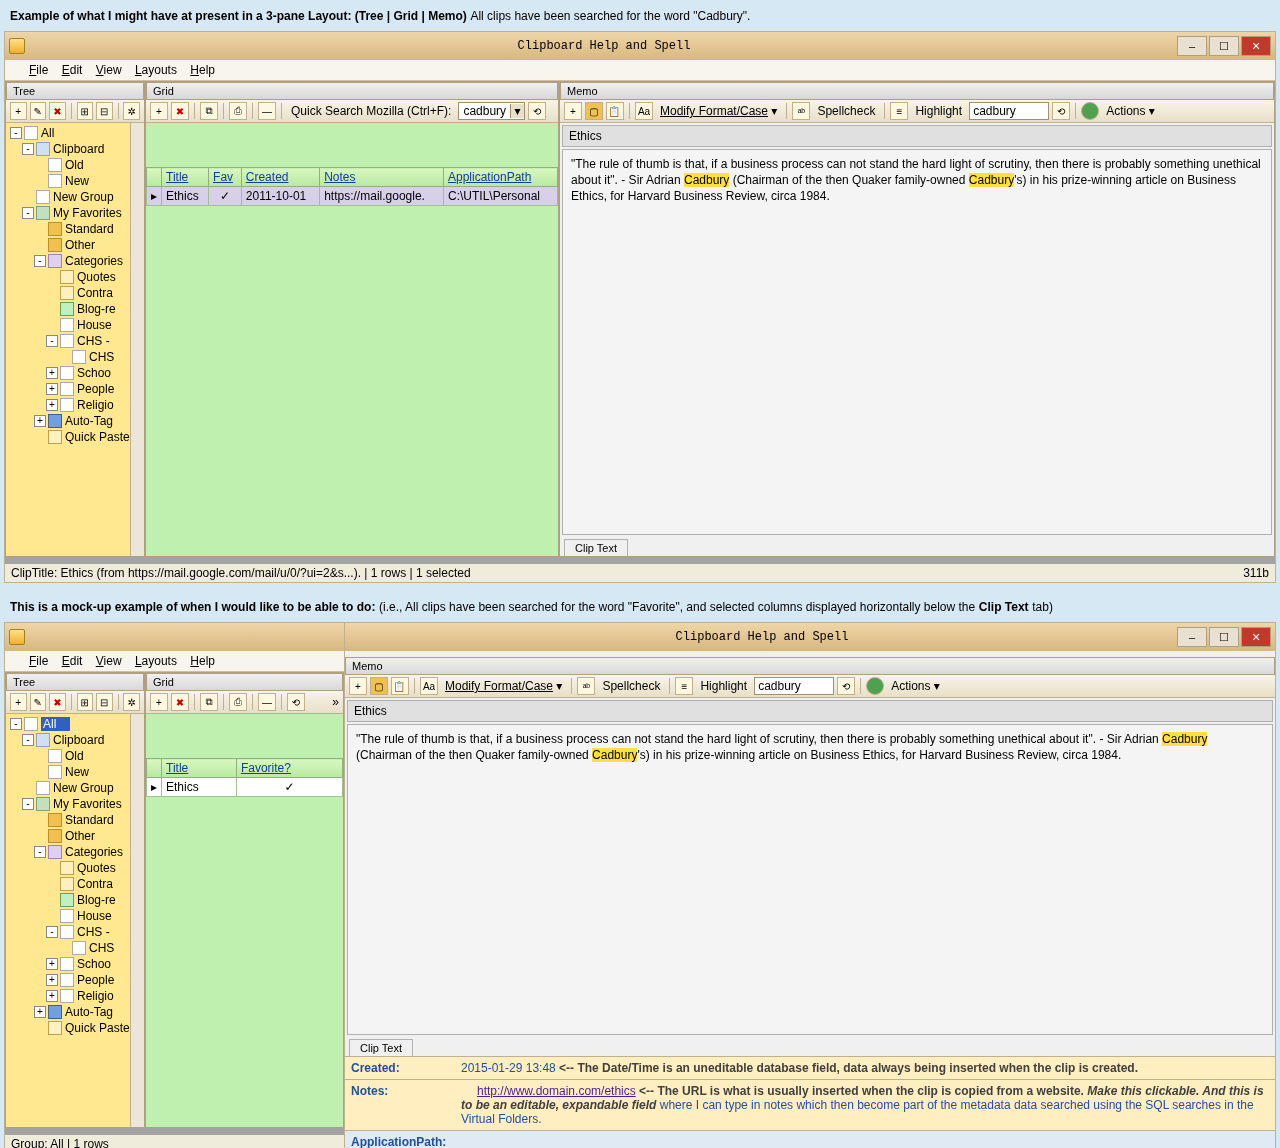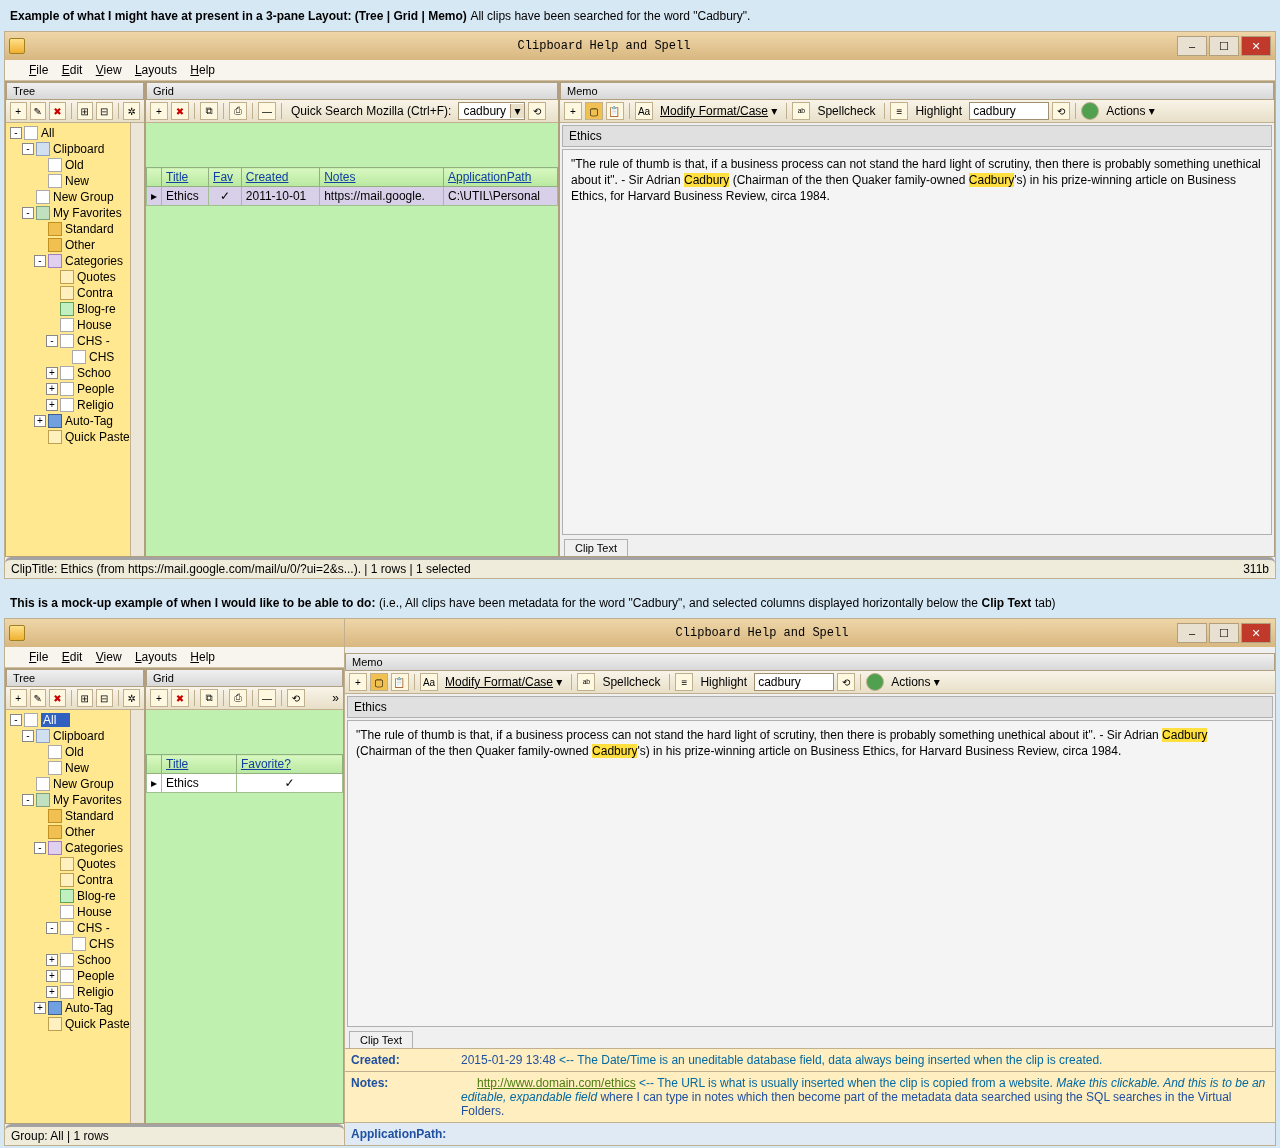--- a/index.html
+++ b/index.html
@@ -40,29 +40,29 @@
 .ic-blue { background:#70a0e0; border:1px solid #406090; }
 .grid-body { flex:1; background:#c0f0b0; overflow:hidden; }
 .gtable { width:100%; border-collapse:collapse;margin-top:44px; }
 .gtable th { background:linear-gradient(#d8f8c0,#b8e8a0); border:1px solid #90b080; padding:2px 4px; text-align:left; color:#1040a0; text-decoration:underline; font-weight:normal; }
 .gtable td { border:1px solid #a0c090; padding:2px 4px; background:#fff; }
 .gsel td { background:#d8d0e8; }
 .memo-title { background:#e0e0e0; border:1px solid #b0b0b0; padding:3px 6px; margin:2px; }
 .memo-text { background:#f4f4f4; border:1px solid #b0b0b0; margin:0 2px 2px 2px; padding:6px 8px; flex:1; line-height:1.35; }
 .hl { background:#ffe040; }
 .tab { display:inline-block; background:#f0f0f0; border:1px solid #b0b0b0; border-bottom:none; padding:2px 10px; margin:2px 0 0 4px; font-size:11px; }
-.status { background:#f0ecdc; border-top:3px solid #a3a3a3; padding:2px 6px; display:flex; font-size:11px;border-radius:6px; }
+.status { background:#f0ecdc; border-top:7px solid #a3a3a3; padding:2px 6px; display:flex; font-size:11px; }
 .status .r { margin-left:auto; }
 .detail-row { display:flex; background:#ffeec0; border-top:1px solid #c0b090; padding:4px 6px; }
 .detail-row.alt { background:#dfeaf5; }
 .detail-row .lab { width:110px; color:#2050a0; font-weight:bold; }
 .detail-row .val { flex:1; color:#2050a0; }
-.detail-row .val b { color:#0369a1; font-weight:normal; }
+.detail-row .val b { color:#404040; font-weight:bold; }
 .detail-row .val i { font-style:italic; }
-.detail-row .val a { color:#4d7c0f; text-decoration:underline;padding-left:16px; }
+.detail-row .val a { color:#4c1d95; text-decoration:underline;padding-left:16px; }
 .combo { display:inline-flex; align-items:center; border:1px solid #a09070; background:#fff; height:18px; }
 .combo span { padding:0 4px; }
 .combo .dd { width:14px; text-align:center; background:#e8e0c8; border-left:1px solid #a09070; cursor:pointer; }
 .selnode { background:#3060c0; color:#fff; padding:0 14px 0 2px; }
 </style>
 </head>
 <body>
 
 <div class="caption">
   <b>Example of what I might have at present in a 3-pane Layout: (Tree | Grid | Memo)</b> <span>All clips have been searched for the word "Cadbury".</span>
@@ -296,21 +296,21 @@
       <div><span class="tab">Clip Text</span></div>
     </div>
   </div>
   <div class="status">
     <span>ClipTitle: Ethics (from https://mail.google.com/mail/u/0/?ui=2&amp;s...).  |  1 rows  |  1 selected</span>
       <span class="r">311b</span>
   </div>
 </div>
 
 <div class="caption">
-  <b>This is a mock-up example of when I would like to be able to do:</b> <span>(i.e., All clips have been metadata for the word "Cadbury", and selected columns displayed horizontally below the</span>
+  <b>This is a mock-up example of when I would like to be able to do:</b> <span>(i.e., All clips have been searched for the word "Favorite", and selected columns displayed horizontally below the</span>
   <b>Clip Text</b> <span>tab)</span>
 </div>
 
 <div class="app" style="display:flex;">
 
   <div style="width:340px;border-right:1px solid #c0b090;">
     <div class="titlebar">
       <div class="doc-icon"></div>
       <div style="flex:1;"></div>
     </div>

